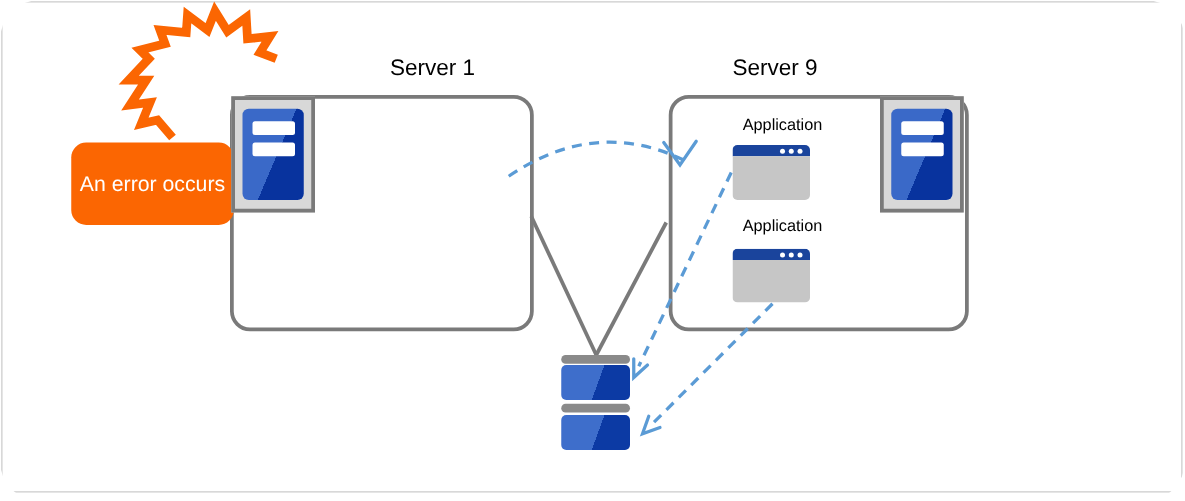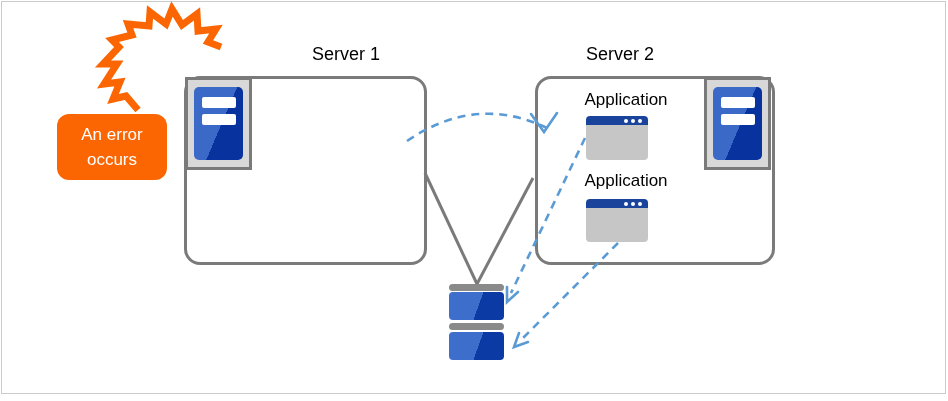--- a/index.html
+++ b/index.html
@@ -1,33 +1,33 @@
 <!DOCTYPE html>
 <html><head>
 <meta charset="utf-8">
 <style>
   html,body{margin:0;padding:0;background:#ffffff;}
   .canvas{
     position:relative;width:948px;height:401px;background:#ffffff;overflow:hidden;
-    font-family:"Liberation Sans",sans-serif;color:#000;
+    font-family:"Liberation Sans",sans-serif;color:#000;border-radius:32px;
   }
   .frame{
     position:absolute;left:1px;top:1px;width:943px;height:391px;
     border:1px solid #cbcbcb;background:transparent;pointer-events:none;z-index:0;
   }
   .overlay{position:absolute;left:0;top:0;width:948px;height:401px;z-index:2;}
   .lbl{position:absolute;text-align:center;white-space:nowrap;z-index:1;}
   .lbl-18{font-size:18px;line-height:20px;}
-  .lbl-17{font-size:17px;line-height:19px;}
+  .lbl-17{font-size:13px;line-height:19px;}
   .group-box{
     position:absolute;background:#ffffff;border:3px solid #7a7a7a;border-radius:16px;z-index:1;
   }
   
   .error-callout{
-    position:absolute;left:57px;top:114px;width:110px;height:66px;
+    position:absolute;left:57px;top:114px;width:130px;height:66px;
     background:#fb6602;border-radius:12px;z-index:3;
     display:flex;align-items:center;justify-content:center;text-align:center;
     color:#fff;font-size:17px;line-height:25px;padding:0 6px;box-sizing:border-box;
   }
   
   .server-icon{
     position:absolute;width:61px;height:87px;background:#d8d8d8;
     border:3px solid #7a7a7a;z-index:3;
   }
   .server-body{
@@ -57,21 +57,21 @@
 <body>
 
 <div class="canvas">
 
   <div class="frame"></div>
 
   <div class="group-box" style="left:184px;top:76px;width:237px;height:183px;"></div>
   <div class="group-box" style="left:535px;top:76px;width:234px;height:183px;"></div>
 
   <div class="lbl lbl-18" style="left:276px;top:44px;width:140px;">Server 1</div>
-  <div class="lbl lbl-18" style="left:550px;top:44px;width:140px;">Server 2</div>
+  <div class="lbl lbl-18" style="left:550px;top:44px;width:140px;">Server 9</div>
   <div class="lbl lbl-17" style="left:556px;top:90px;width:140px;">Application</div>
   <div class="lbl lbl-17" style="left:556px;top:171px;width:140px;">Application</div>
 
   <div class="error-callout">An error occurs</div>
 
   <svg class="overlay" viewBox="0 0 948 401">
 
     <polyline points="138,110 126,96 113,99 120,82 104,84 117,64 103,64 119,47 112,40 132,35 128,24 149,26 150,12 166,24 172,9 182,25 197,14 198,31 216,29 208,42 221,47" fill="none" stroke="#fb6602" stroke-width="7" stroke-miterlimit="8"></polyline>
 
     <path d="M425,173 L477,284" stroke="#7a7a7a" stroke-width="3" fill="none"></path>

